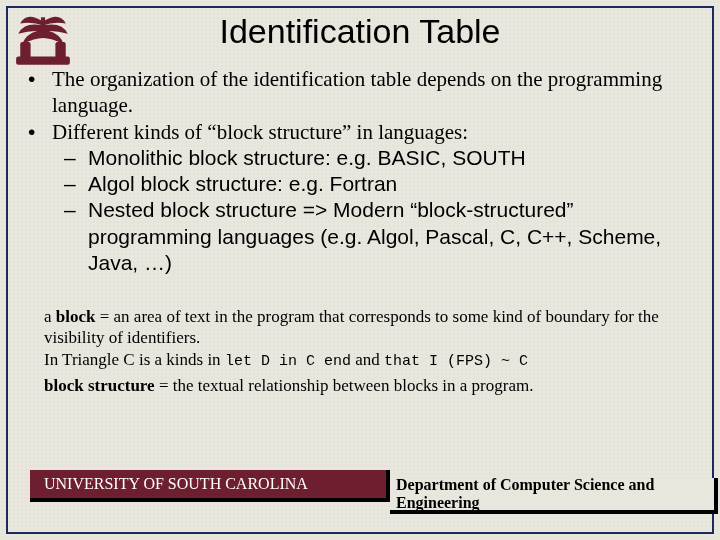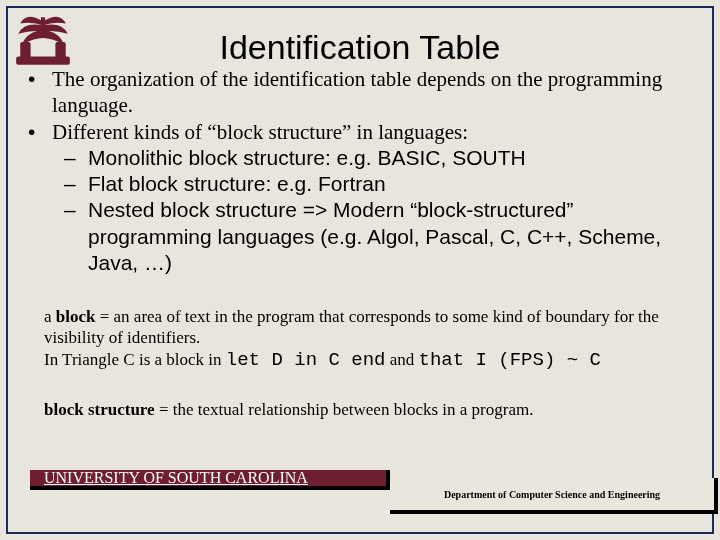--- a/index.html
+++ b/index.html
@@ -25,21 +25,21 @@
   .seal {
     position: absolute;
     top: 2px; left: 2px;
     width: 66px; height: 58px;
     display: flex; align-items: center; justify-content: center;
   }
   .seal svg { width: 62px; height: 56px; }
   .title {
     text-align: center;
     font-size: 34px;
-    padding-top: 20px;
+    padding-top: 4px;
     font-weight: 400;
     color: #000;
   }
   .content {
     position: absolute;
     top: 58px; left: 20px; right: 20px;
     font-size: 21px;
     line-height: 1.25;
     color: #000;
   }
@@ -50,52 +50,51 @@
   .sub .mark { width: 24px; flex-shrink: 0; }
   .sub .txt { flex: 1; }
   .notes {
     position: absolute;
     left: 36px; right: 21px; top: 298px;
     font-family: "Times New Roman", Times, serif;
     font-size: 17px;
     line-height: 1.25;
     color: #000;
   }
-  .notes .para2 { margin-top: 27px; }
-  .notes .mono { font-family: "Courier New", monospace; font-size: 19px; }
+  .notes .para2 { margin-top: 4px; }
+  .notes .mono { font-family: "Courier New", monospace; font-size: 15px; }
   .footer {
     position: absolute;
     left: 22px; bottom: 18px;
     width: 670px; height: 44px;
   }
   .uni-box {
     position: absolute;
     left: 0; top: 0;
-    width: 360px; height: 20px;
+    width: 360px; height: 32px;
     background: #6d1f2f;
     border-right: 4px solid #000;
     border-bottom: 4px solid #000;
     color: #fff;
     font-family: "Times New Roman", Times, serif;
     font-size: 16px;
     display: flex; align-items: center;
     padding-left: 14px;
-    text-decoration: underline;
   }
   .dept-box {
     position: absolute;
     left: 360px; top: 8px;
     width: 328px; height: 36px;
     background: #e9e6dd;
     border-right: 4px solid #000;
     border-bottom: 4px solid #000;
     color: #000;
     font-family: "Times New Roman", Times, serif;
     font-weight: bold;
-    font-size: 10px;
+    font-size: 16px;
     display: flex; align-items: center; justify-content: center;
     padding: 0 6px;
   }
 </style>
 </head>
 <body>
 
 <div class="frame">
 
   <div class="seal">
@@ -128,32 +127,32 @@
     <div class="bul">
       <div class="mark">•</div>
       <div class="txt">Different kinds of “block structure” in languages:</div>
     </div>
     <div class="sub">
       <div class="mark">–</div>
       <div class="txt">Monolithic block structure: e.g. BASIC, SOUTH</div>
     </div>
     <div class="sub">
       <div class="mark">–</div>
-      <div class="txt">Flat block structure: e.g. Fortran</div>
+      <div class="txt">Algol block structure: e.g. Fortran</div>
     </div>
     <div class="sub">
       <div class="mark">–</div>
       <div class="txt">Nested block structure =&gt; Modern “block-structured” programming languages (e.g. Algol, Pascal, C, C++, Scheme, Java, …)</div>
     </div>
   </div>
 
   <div class="notes">
     <div class="para1">
       <span>a </span><b>block</b><span> = an area of text in the program that corresponds to some kind of boundary for the visibility of identifiers.</span><br>
-      <span>In Triangle C is a block in </span><span class="mono">let D in C end</span><span> and </span><span class="mono">that I (FPS) ~ C</span>
+      <span>In Triangle C is a kinds in </span><span class="mono">let D in C end</span><span> and </span><span class="mono">that I (FPS) ~ C</span>
     </div>
     <div class="para2">
       <b>block structure</b><span> = the textual relationship between blocks in a program.</span>
     </div>
   </div>
 
   <div class="footer">
     <div class="uni-box">UNIVERSITY OF SOUTH CAROLINA</div>
     <div class="dept-box">Department of Computer Science and Engineering</div>
   </div>

